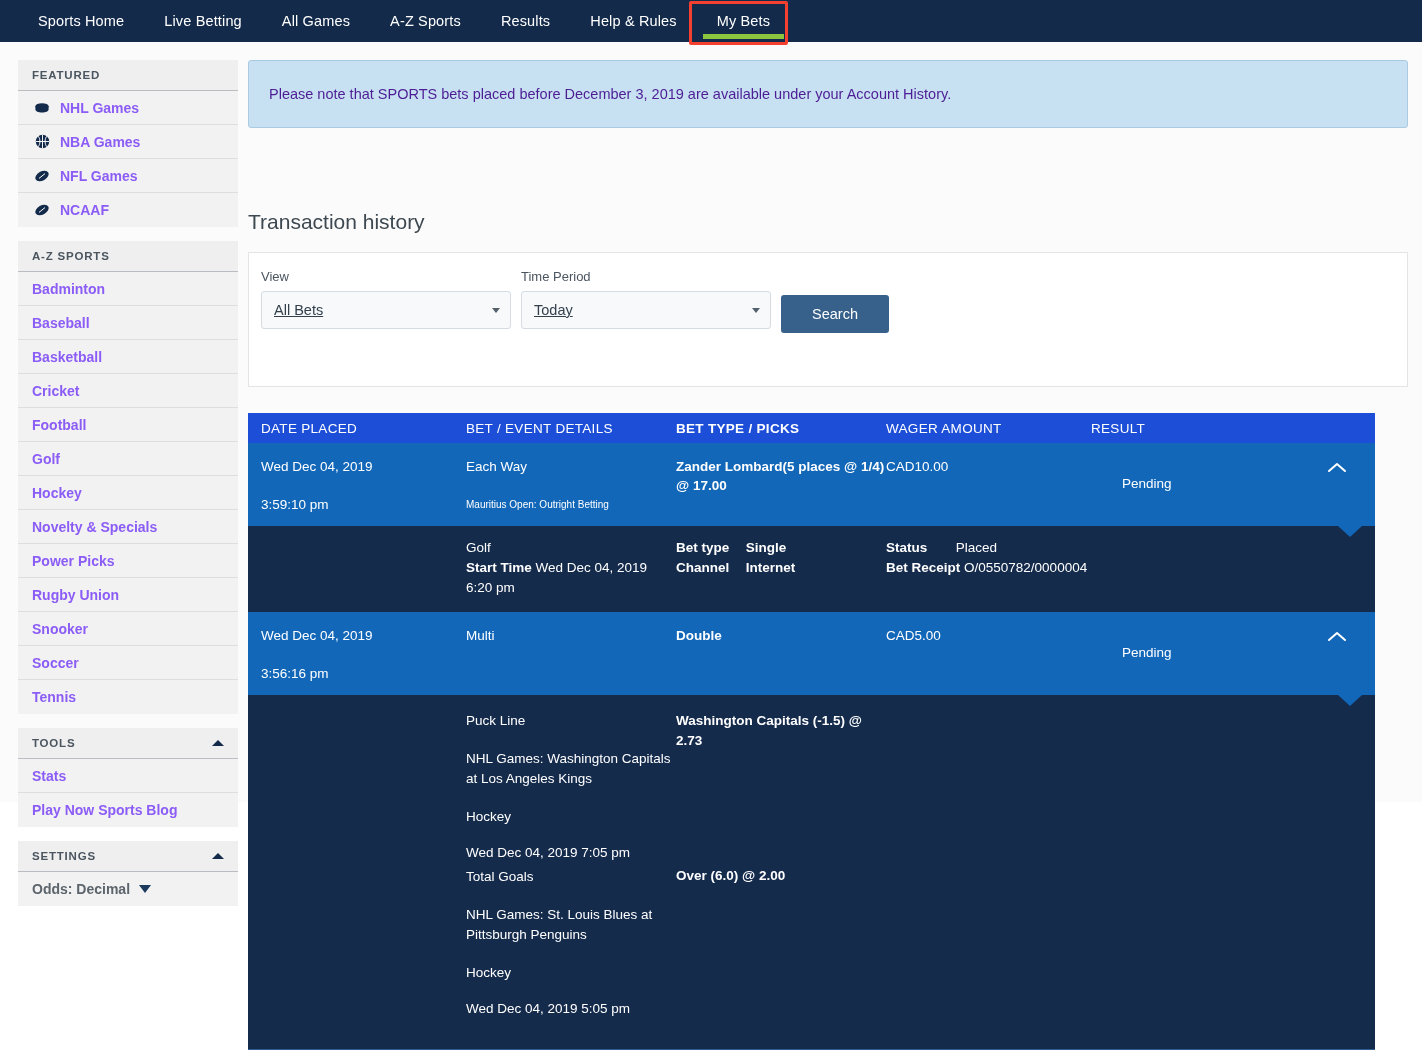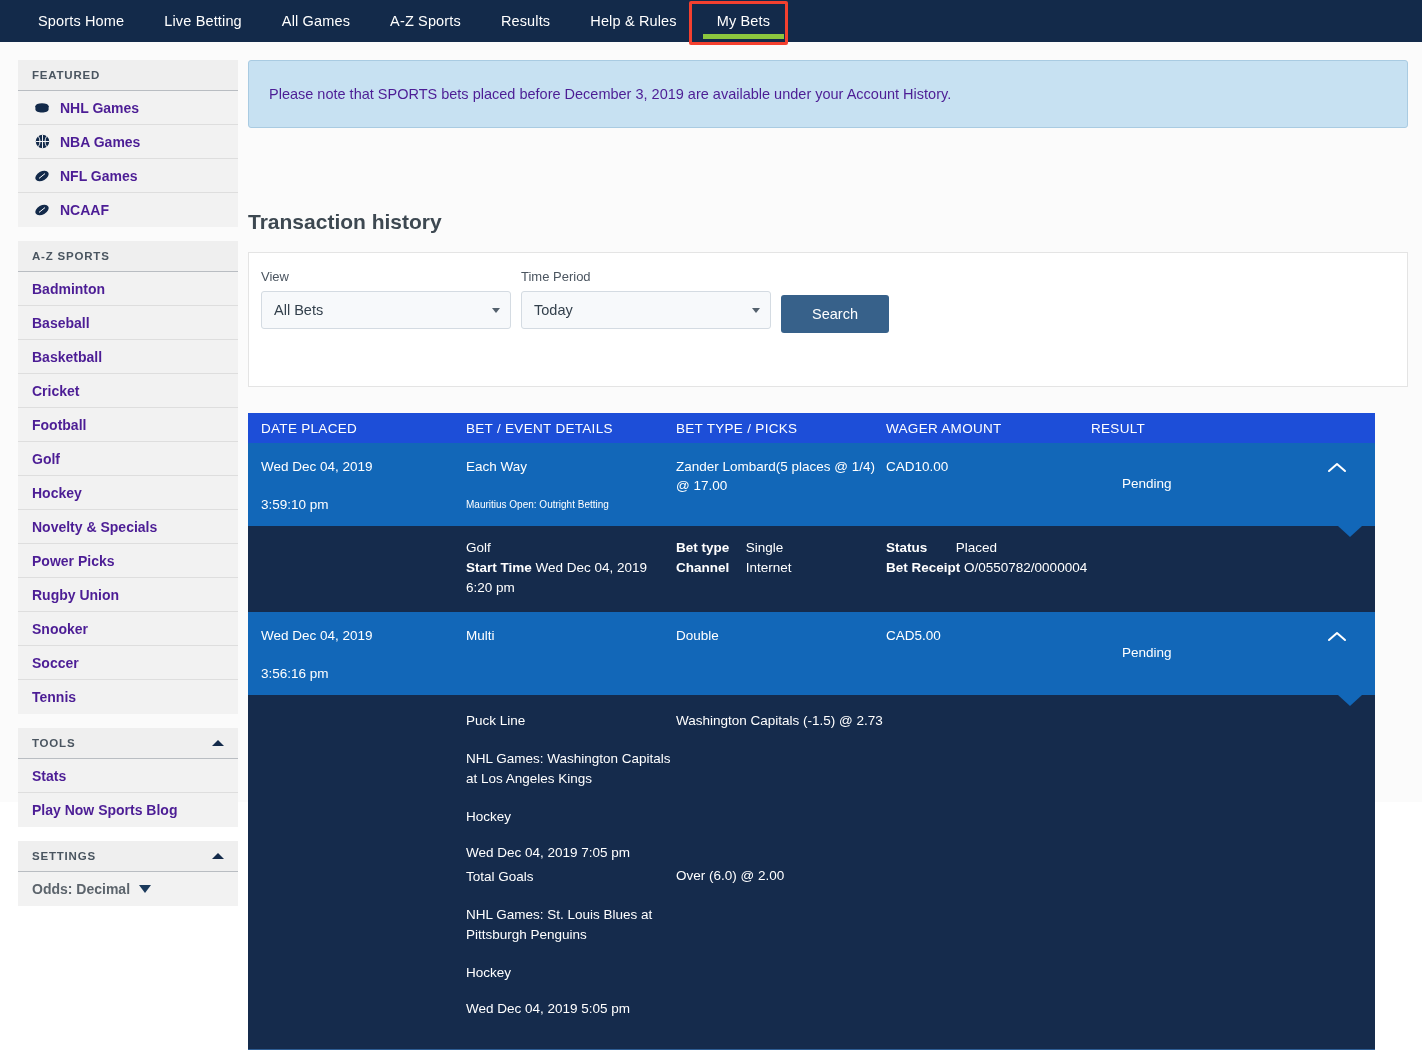--- a/index.html
+++ b/index.html
@@ -69,21 +69,21 @@
     color: #4a5560;
     background: #efefef;
     border-bottom: 1px solid #b9bdc2;
     text-transform: uppercase;
   }
   .side-item {
     height: 34px;
     display: flex; align-items: center;
     padding: 0 14px;
     font-size: 14px;
-    color: #4c1d95;
+    color: #8b5cf6;
     background: #f2f2f2;
     border-bottom: 1px solid #dedede;
     cursor: pointer;
   }
   .side-item:last-child { border-bottom: none; }
   .side-item .ico {
     width: 20px; height: 16px;
     margin-right: 8px;
     display: inline-flex; align-items: center; justify-content: center;
     color: #132a4a;
@@ -116,21 +116,21 @@
     border-radius: 3px;
     display: flex; align-items: center;
     padding: 0 20px;
     color: #4c1d95;
     font-size: 14.5px;
   }
   .section-title {
     margin-top: 82px;
     font-size: 21px;
     color: #3d4851;
-    font-weight: bold;
+    font-weight: normal;
   }
   .filters {
     margin-top: 18px;
     background: #ffffff;
     border: 1px solid #e4e4e4;
     height: 135px;
     padding: 16px 12px 0 12px;
     display: flex;
     align-items: flex-start;
   }
@@ -145,20 +145,21 @@
     position: relative;
     height: 38px;
     background: #f7f9fb;
     border: 1px solid #d4dbe2;
     border-radius: 3px;
     display: flex; align-items: center;
     padding: 0 26px 0 12px;
     font-size: 14.5px;
     color: #33404c;
     cursor: pointer;
+    text-decoration: underline;
   }
   .select-box .caret {
     position: absolute; right: 10px; top: 50%;
     margin-top: -2px;
     width: 0; height: 0;
     border-left: 4px solid transparent;
     border-right: 4px solid transparent;
     border-top: 5px solid #54616d;
   }
   #view-select { width: 250px; }
@@ -184,21 +185,21 @@
     background: #1d4ed8;
     color: #ffffff;
     height: 30px;
     display: flex;
     align-items: center;
     font-size: 13.5px;
     letter-spacing: .3px;
   }
   .c1 { width: 218px; padding-left: 13px; }
   .c2 { width: 210px; }
-  .c3 { width: 210px; }
+  .c3 { width: 210px; font-weight: bold; }
   .c4 { width: 205px; }
   .c5 { width: 200px; }
   .c6 { flex: 1; }
 
   .row-summary {
     background: #1267b8;
     color: #ffffff;
     position: relative;
     display: flex;
     padding: 14px 0 12px 0;

